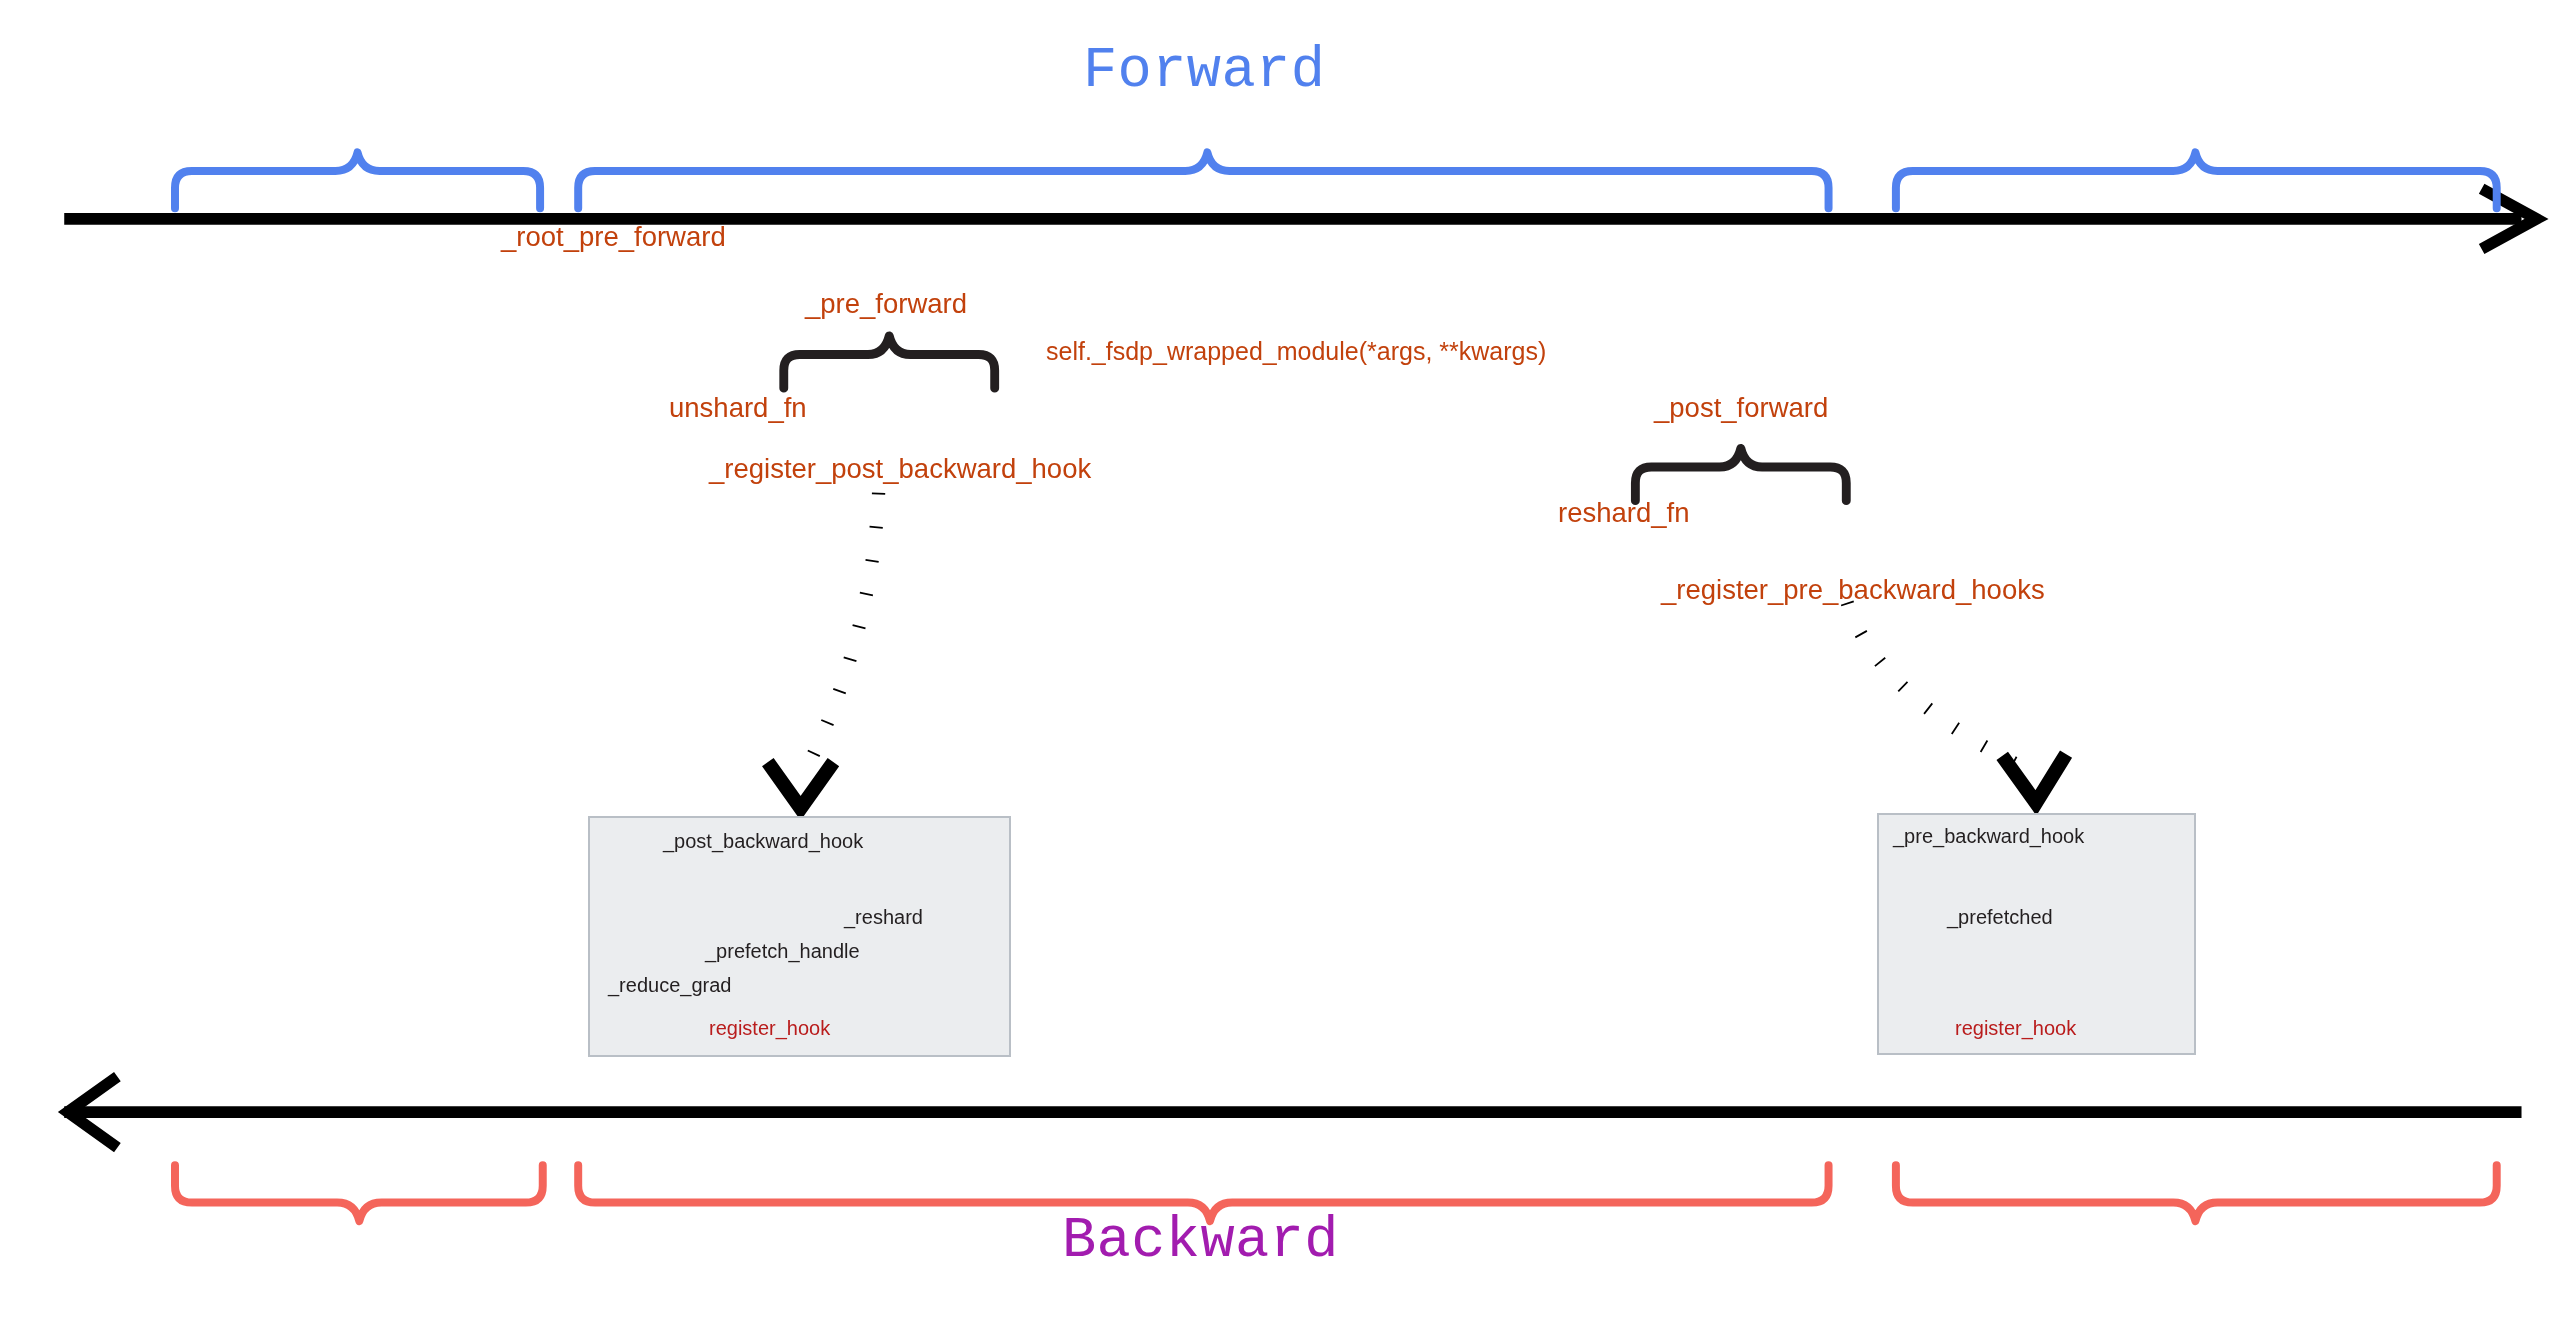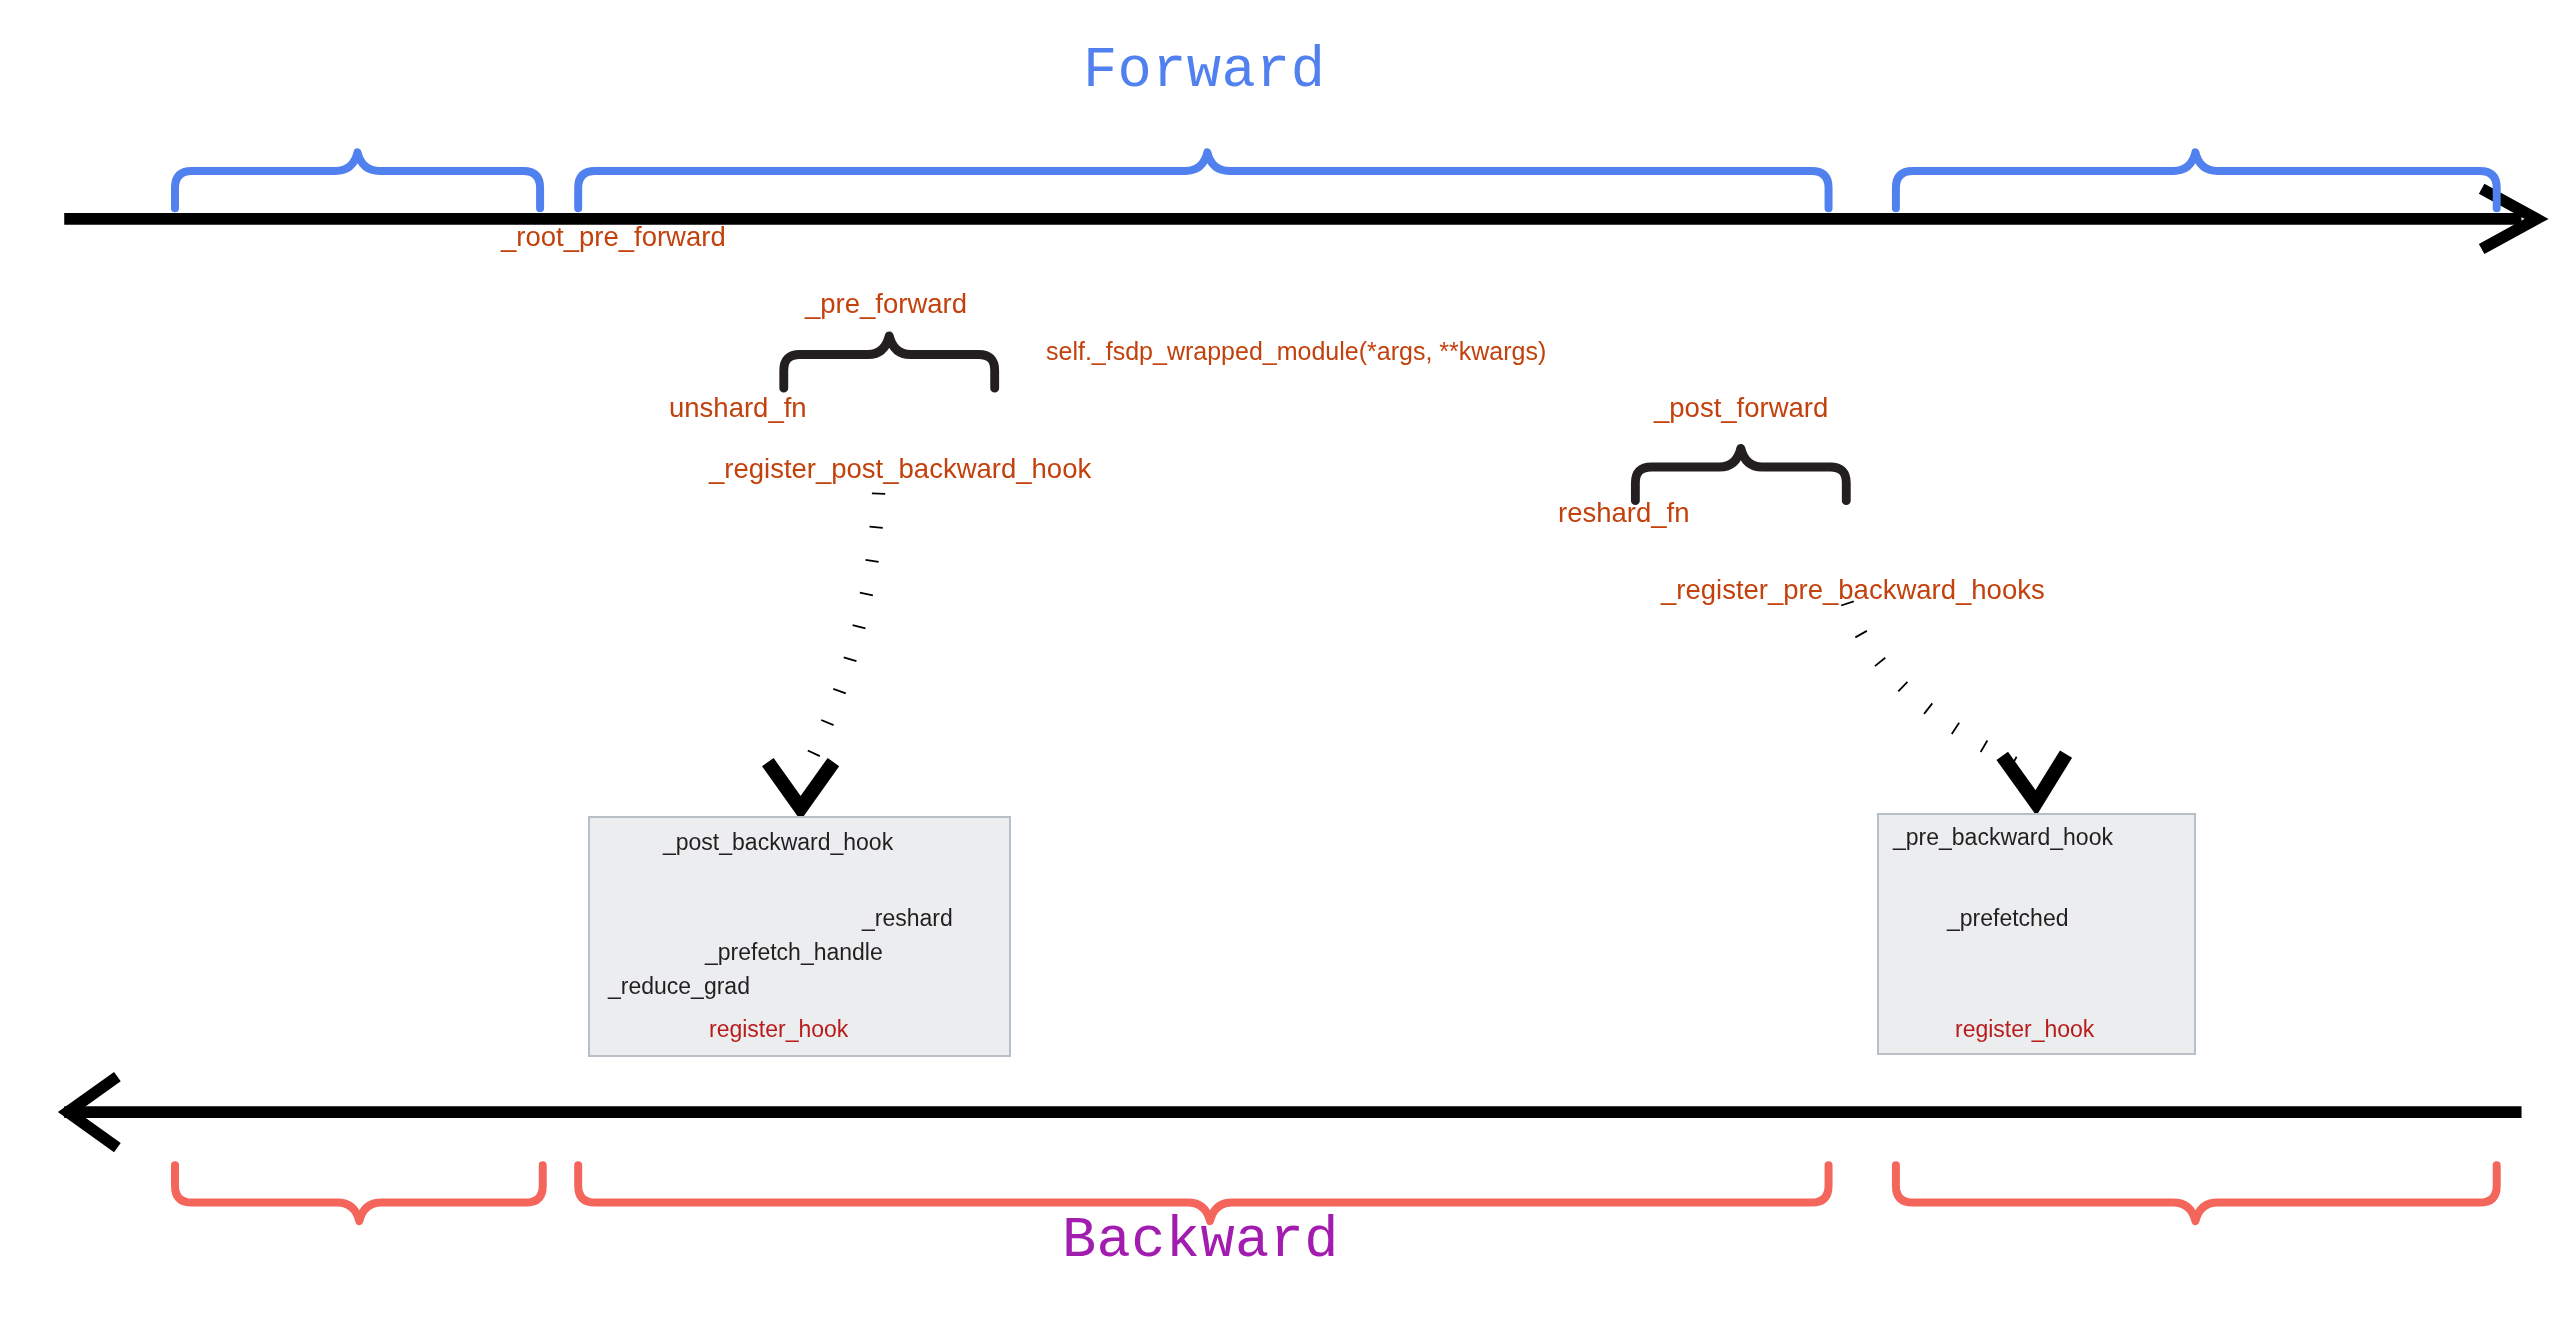--- a/index.html
+++ b/index.html
@@ -47,21 +47,21 @@
   }
   .box {
     position: absolute;
     background: #ebedef;
     border: 2.7px solid #b9bfc6;
     box-sizing: border-box;
   }
   .box-label {
     position: absolute;
     white-space: nowrap;
-    font-size: 23px;
+    font-size: 20px;
     color: #231f20;
     font-family: "Liberation Sans", "DejaVu Sans", sans-serif;
     line-height: 1;
   }
   .red-text { color: #b91c1c; }
 </style>
 </head>
 <body>
 
 <div id="stage">
@@ -155,21 +155,21 @@
   <div class="lbl hook-label" style="left:1654px; top:394px;">_post_forward</div>
 
   <div class="lbl hook-label" style="left:1558px; top:499px;">reshard_fn</div>
 
   <div class="lbl hook-label" style="left:1661px; top:576px;">_register_pre_backward_hooks</div>
 
   <div class="box" style="left:588px; top:816px; width:423px; height:241px;"></div>
 
   <div class="box-label" style="left:663px; top:831px;">_post_backward_hook</div>
 
-  <div class="box-label" style="left:862px; top:907px;">_reshard</div>
+  <div class="box-label" style="left:844px; top:907px;">_reshard</div>
 
   <div class="box-label" style="left:705px; top:941px;">_prefetch_handle</div>
 
   <div class="box-label" style="left:608px; top:975px;">_reduce_grad</div>
 
   <div class="box-label red-text" style="left:709px; top:1018px;">register_hook</div>
 
   <div class="box" style="left:1877px; top:813px; width:319px; height:242px;"></div>
 
   <div class="box-label" style="left:1893px; top:826px;">_pre_backward_hook</div>

